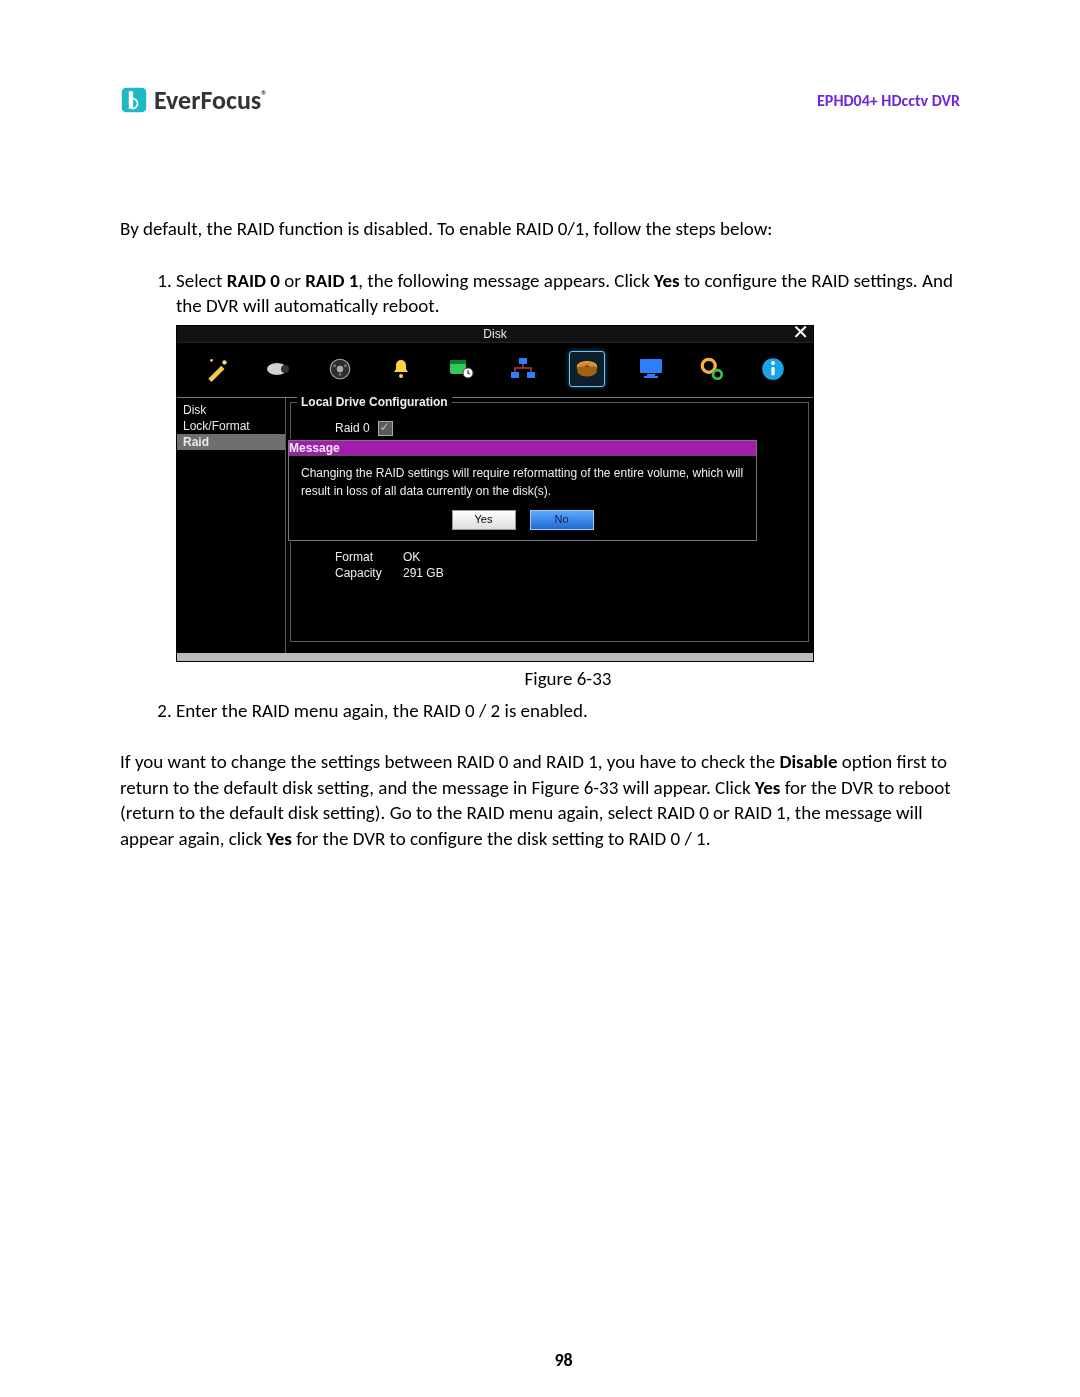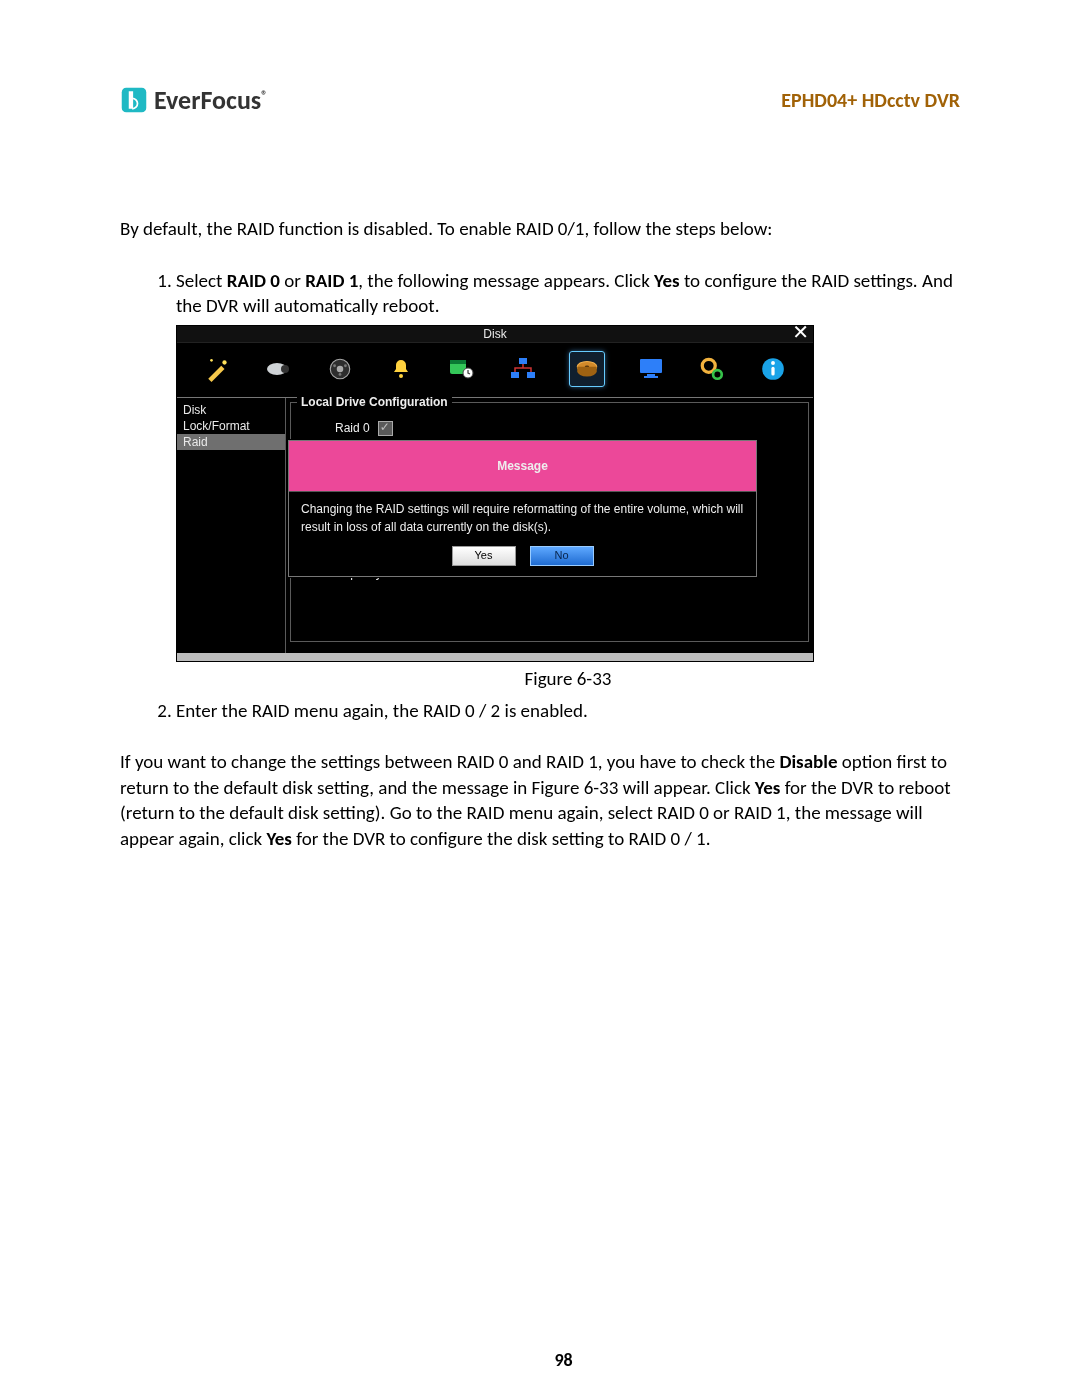--- a/index.html
+++ b/index.html
@@ -34,22 +34,22 @@
     font-size: 26px;
     font-weight: bold;
     color: #333;
   }
   .logo-reg {
     font-size: 12px;
     vertical-align: super;
   }
   .product-name {
     font-weight: bold;
-    font-size: 20px;
-    color: #a16207;
+    font-size: 16px;
+    color: #6d28d9;
   }
   .body-text {
     font-size: 19px;
     line-height: 1.35;
     margin-bottom: 26px;
   }
   ol.steps {
     font-size: 19px;
     line-height: 1.35;
     padding-left: 56px;
@@ -130,21 +130,21 @@
     width: 108px;
     padding: 4px 0;
     font: 12px Tahoma, Arial, sans-serif;
     color: #e9e9e9;
   }
   .side-item {
     padding: 1px 6px;
   }
   .side-selected {
     background: #6f6f6f;
-    font-weight: normal;
+    font-weight: bold;
   }
   .dvr-main {
     flex: 1;
     border-left: 1px solid #5a5a5a;
     padding: 2px 4px;
     position: relative;
     font: 12px Tahoma, Arial, sans-serif;
     color: #eee;
   }
   .fieldset {
@@ -200,23 +200,22 @@
     position: absolute;
     left: 2px;
     right: 56px;
     top: 42px;
     border: 1px solid #777;
     background: #000;
     box-shadow: 0 0 0 1px #000;
   }
   .msg-title {
     font-weight: bold;
-    text-align: center;
-    background: #ec4899;
-    padding: 18px 0;
+    background: #a21caf;
+    padding: 0 0;
     font-size: 12px;
     border-bottom: 1px solid #555;
   }
   .msg-body {
     padding: 8px 12px 10px 12px;
     font-size: 12px;
     line-height: 1.5;
   }
   .msg-buttons {
     display: flex;

